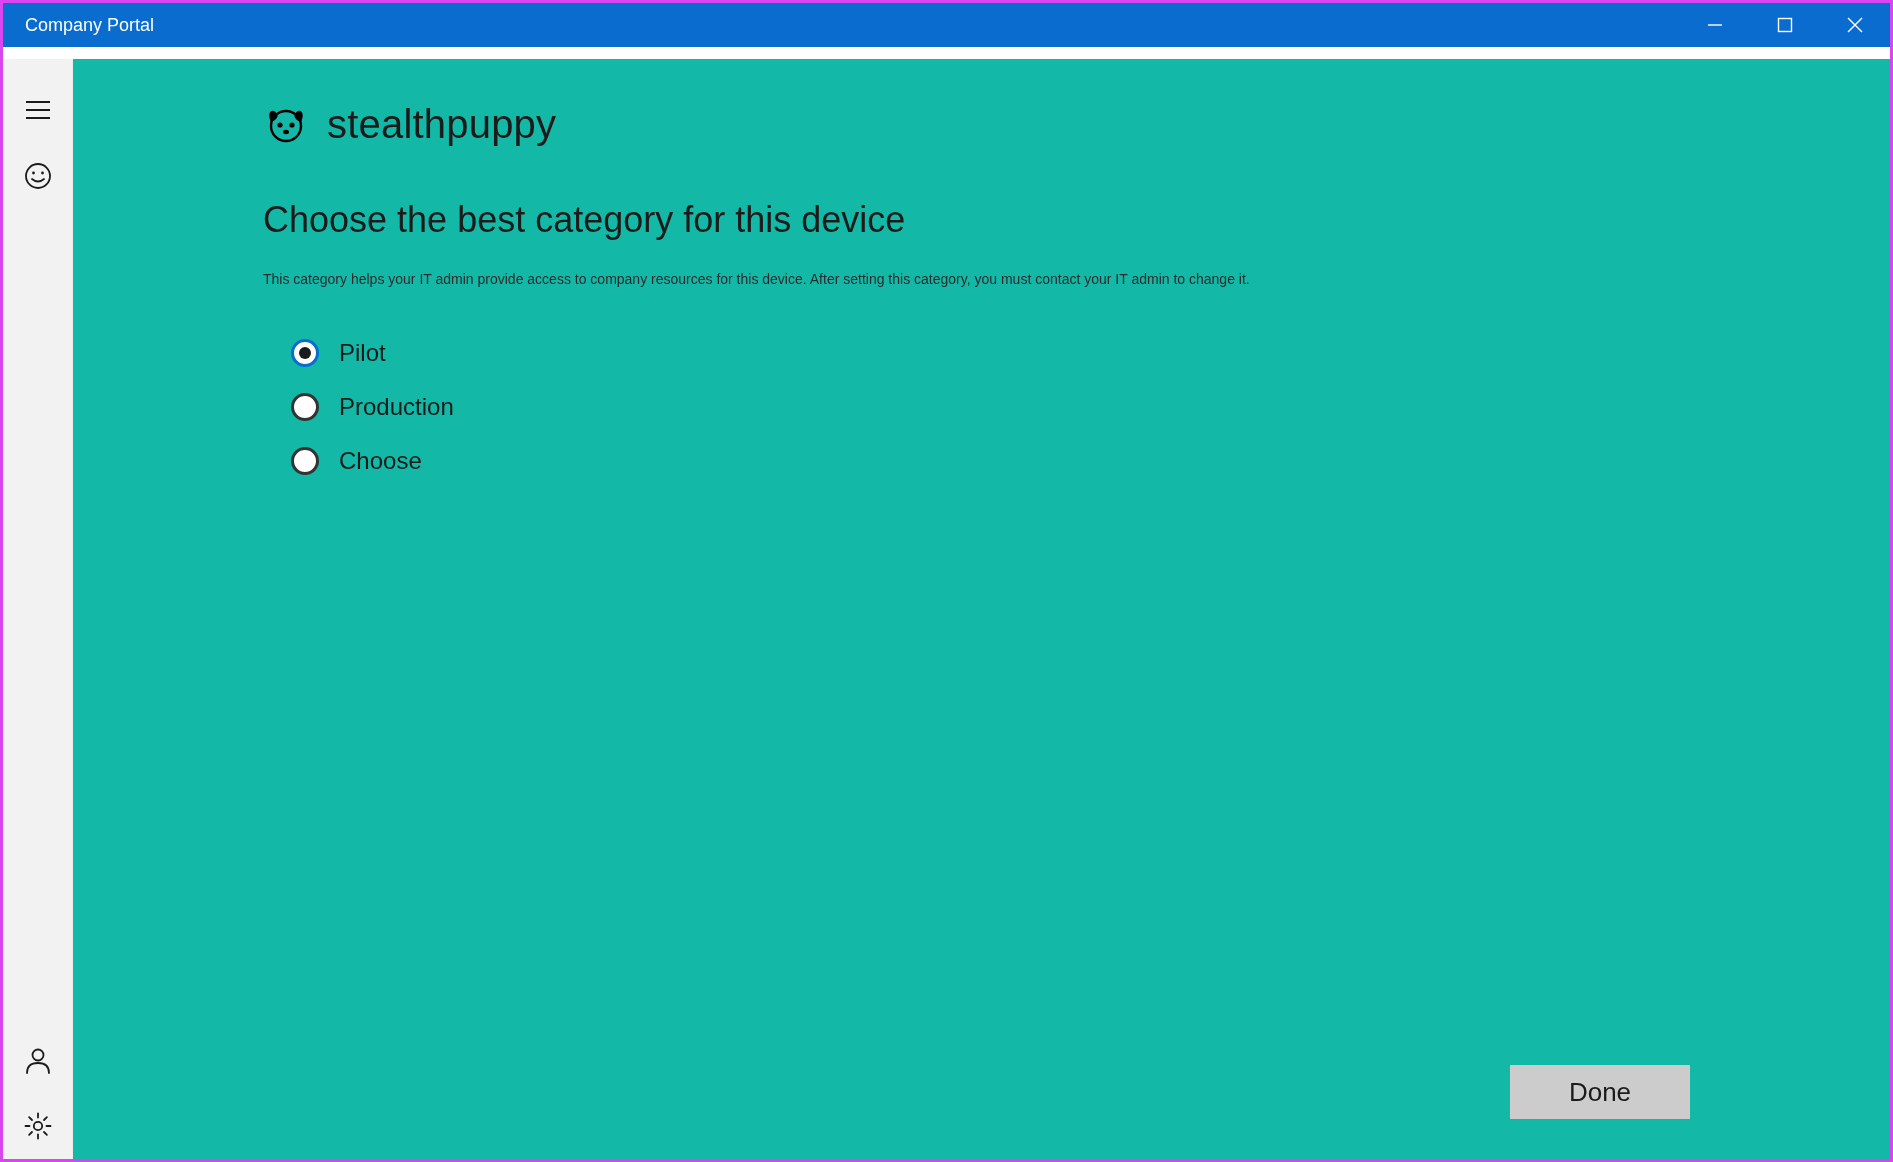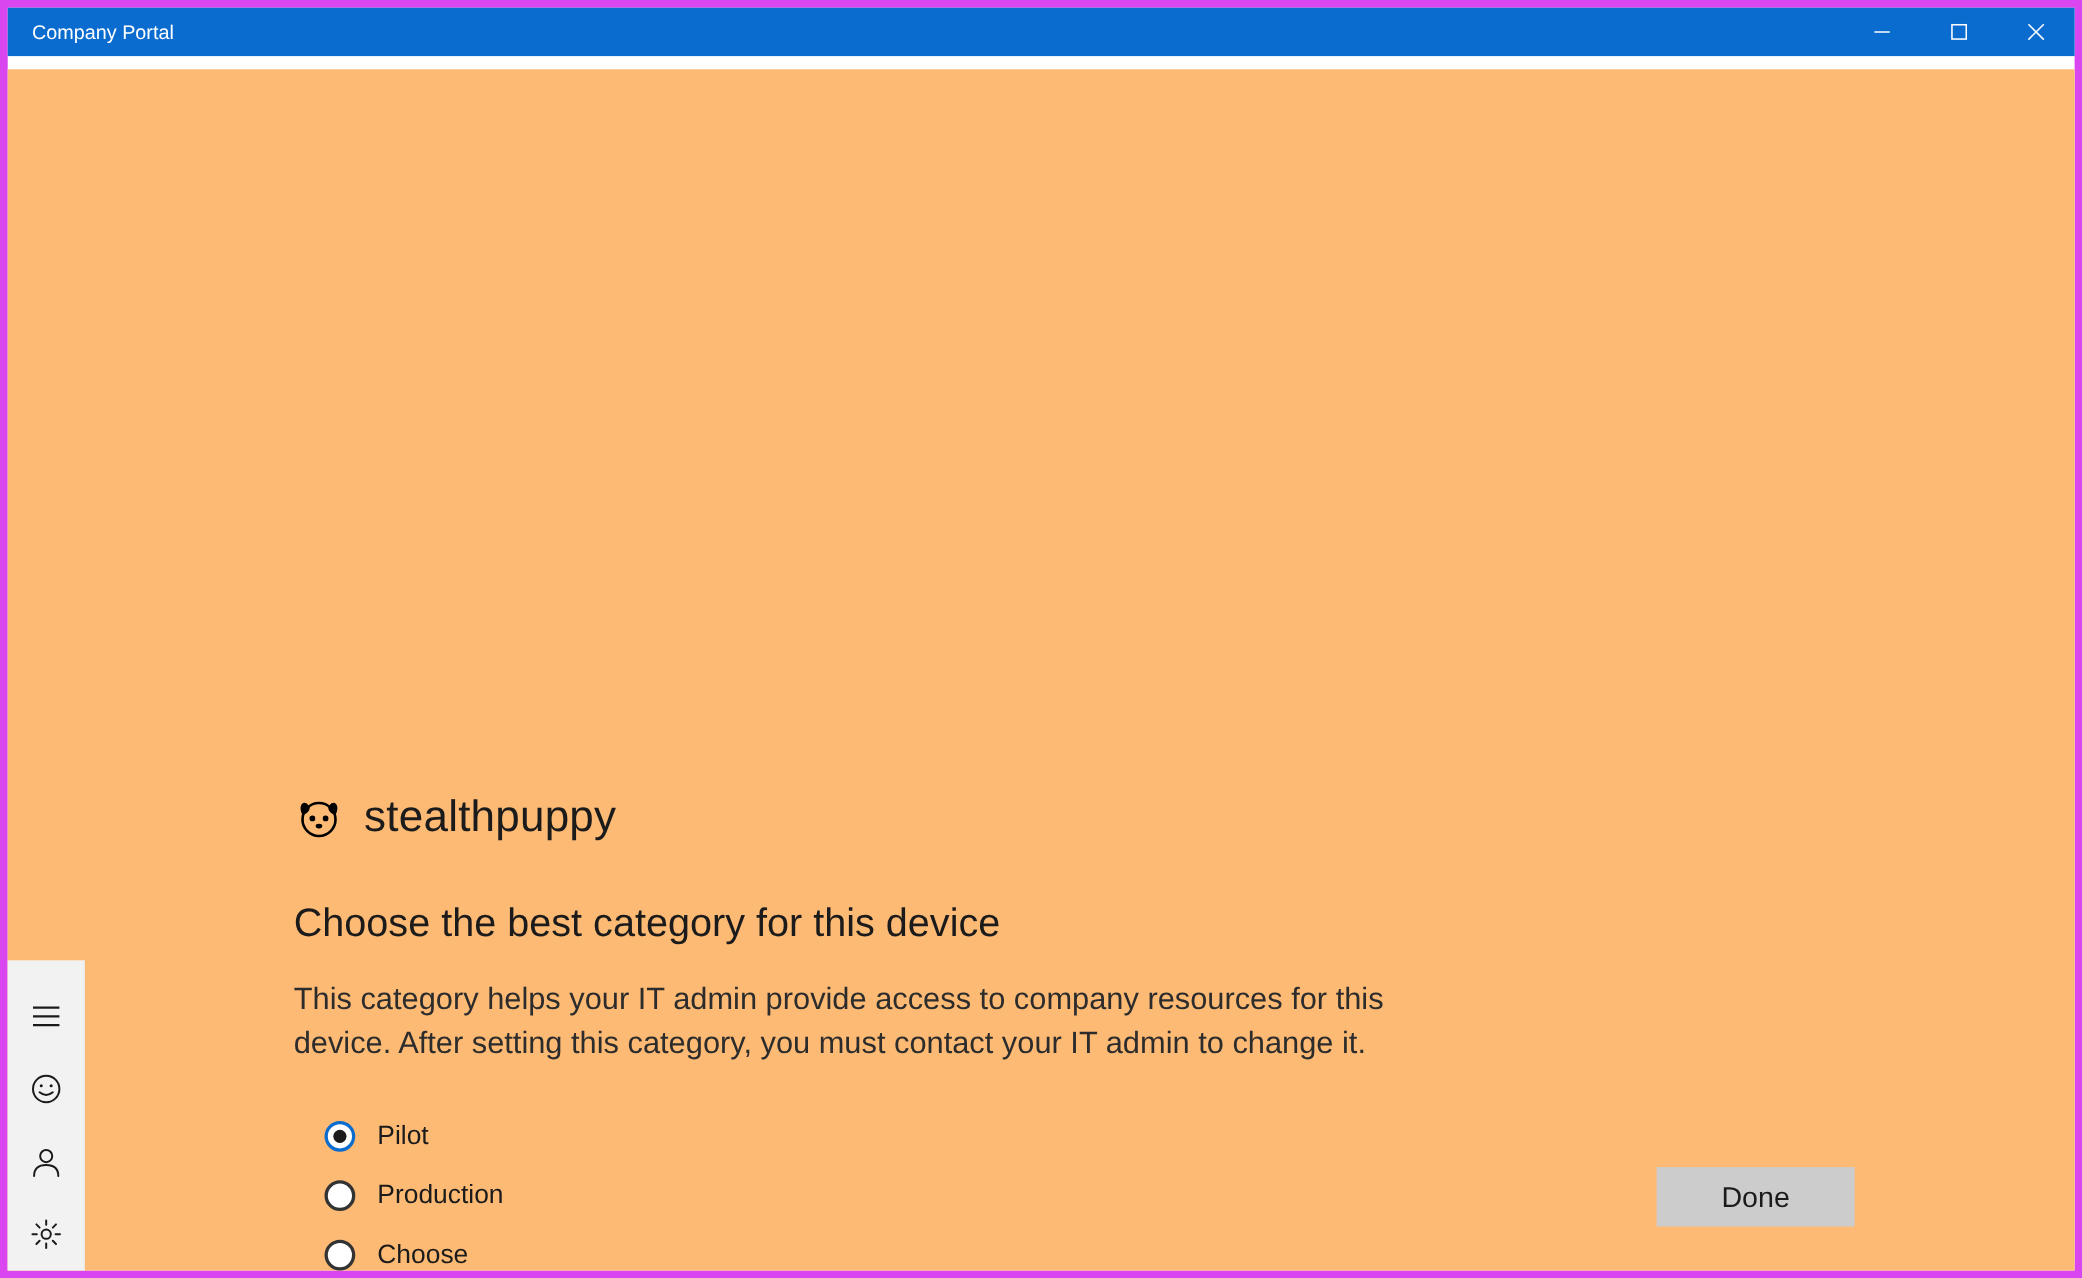--- a/index.html
+++ b/index.html
@@ -12,21 +12,21 @@
     height: 1162px;
     overflow: hidden;
     -webkit-text-size-adjust: 100%;
   }
 
   .window {
     display: flex;
     flex-direction: column;
     width: 100%;
     height: 100%;
-    border: 7px solid #d946ef;
+    border: 3px solid #d946ef;
     gap: 12px;
   }
 
   
   .titlebar {
     height: 44px;
     background: #0a6cce;
     color: #ffffff;
     display: flex;
     align-items: center;
@@ -49,22 +49,21 @@
     align-items: center;
     justify-content: center;
   }
   .caption-btn svg { display: block; }
 
   
   .body {
     flex: 1 1 auto;
     display: flex;
     min-height: 0;
-    background: #fdba74;
-    align-items: flex-end;
+    background: #14b8a6;
   }
 
   
   .rail {
     width: 70px;
     background: #f2f2f2;
     border-right: 1px solid #ececec;
     display: flex;
     flex-direction: column;
     align-items: center;
@@ -101,21 +100,21 @@
     letter-spacing: 0.2px;
   }
 
   .heading {
     font-size: 36px;
     font-weight: 400;
     color: #1b1b1b;
     margin-bottom: 28px;
   }
   .subheading {
-    font-size: 28px;
+    font-size: 14px;
     font-weight: 400;
     color: #2c2c2c;
     line-height: 1.45;
     max-width: 1050px;
   }
 
   .options {
     margin-top: 50px;
     margin-left: 28px;
     display: flex;

